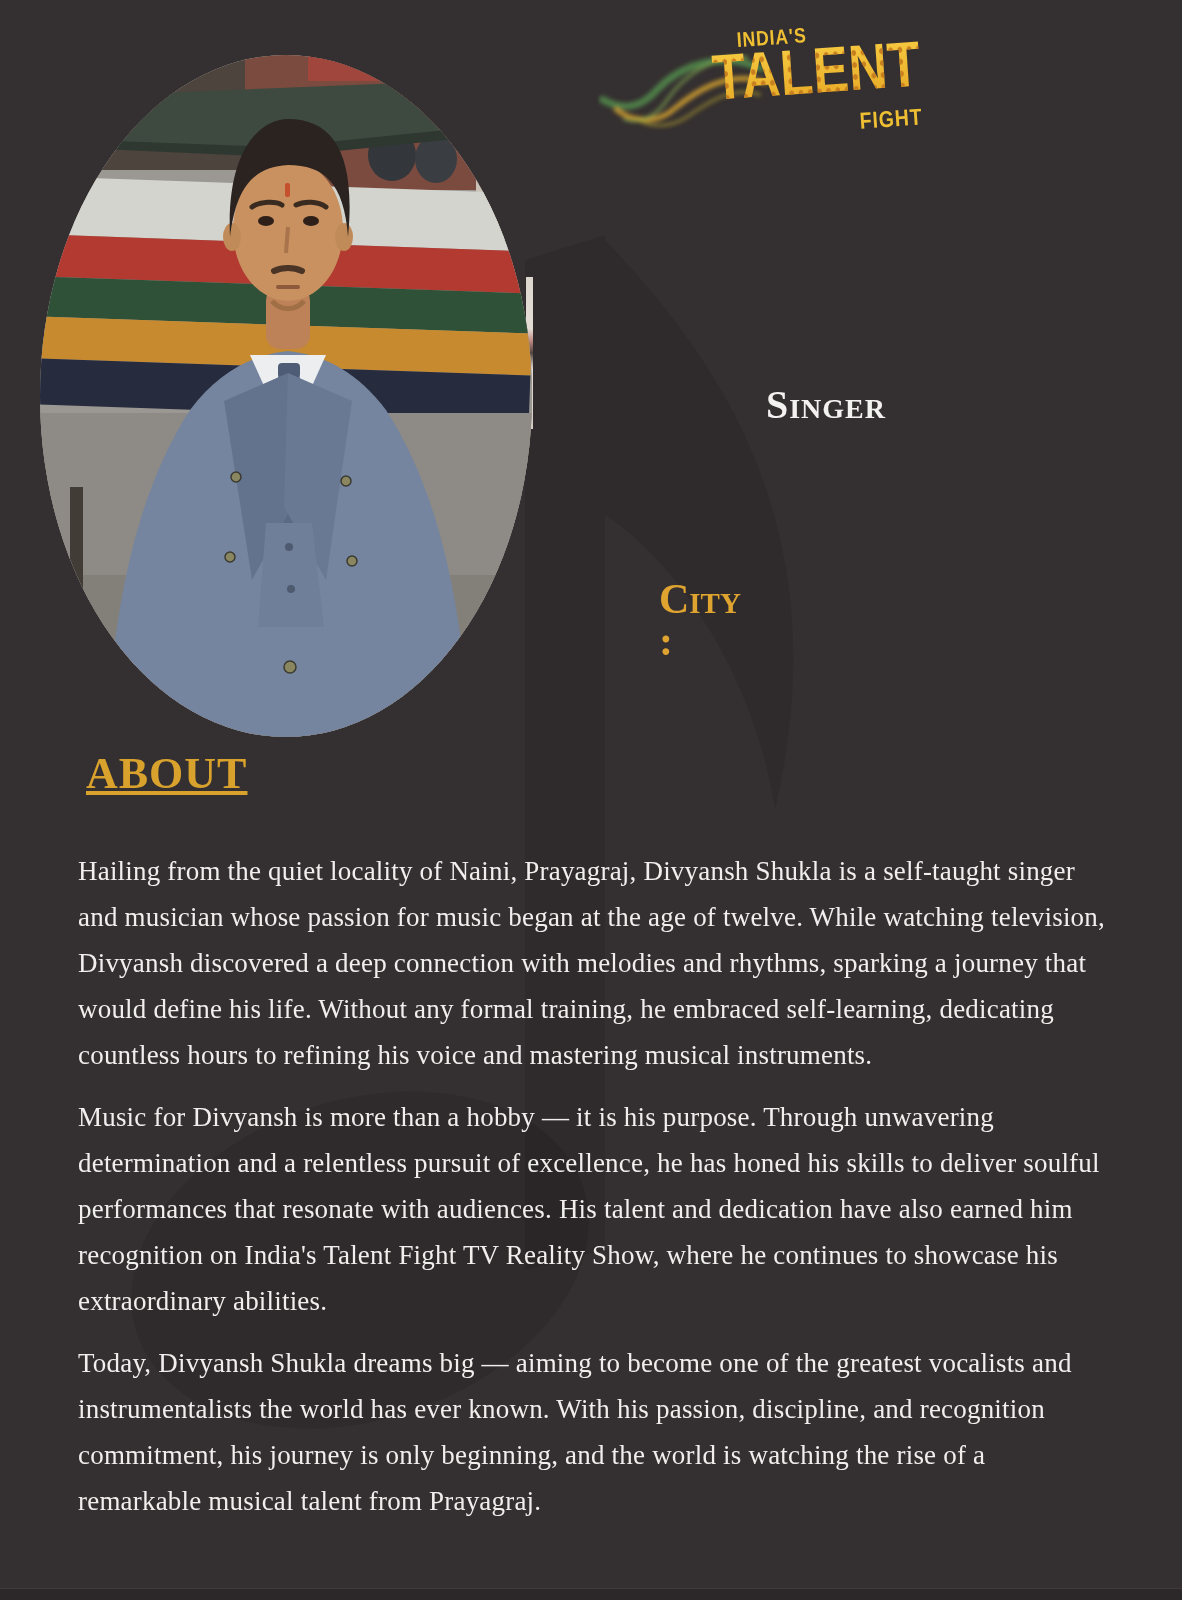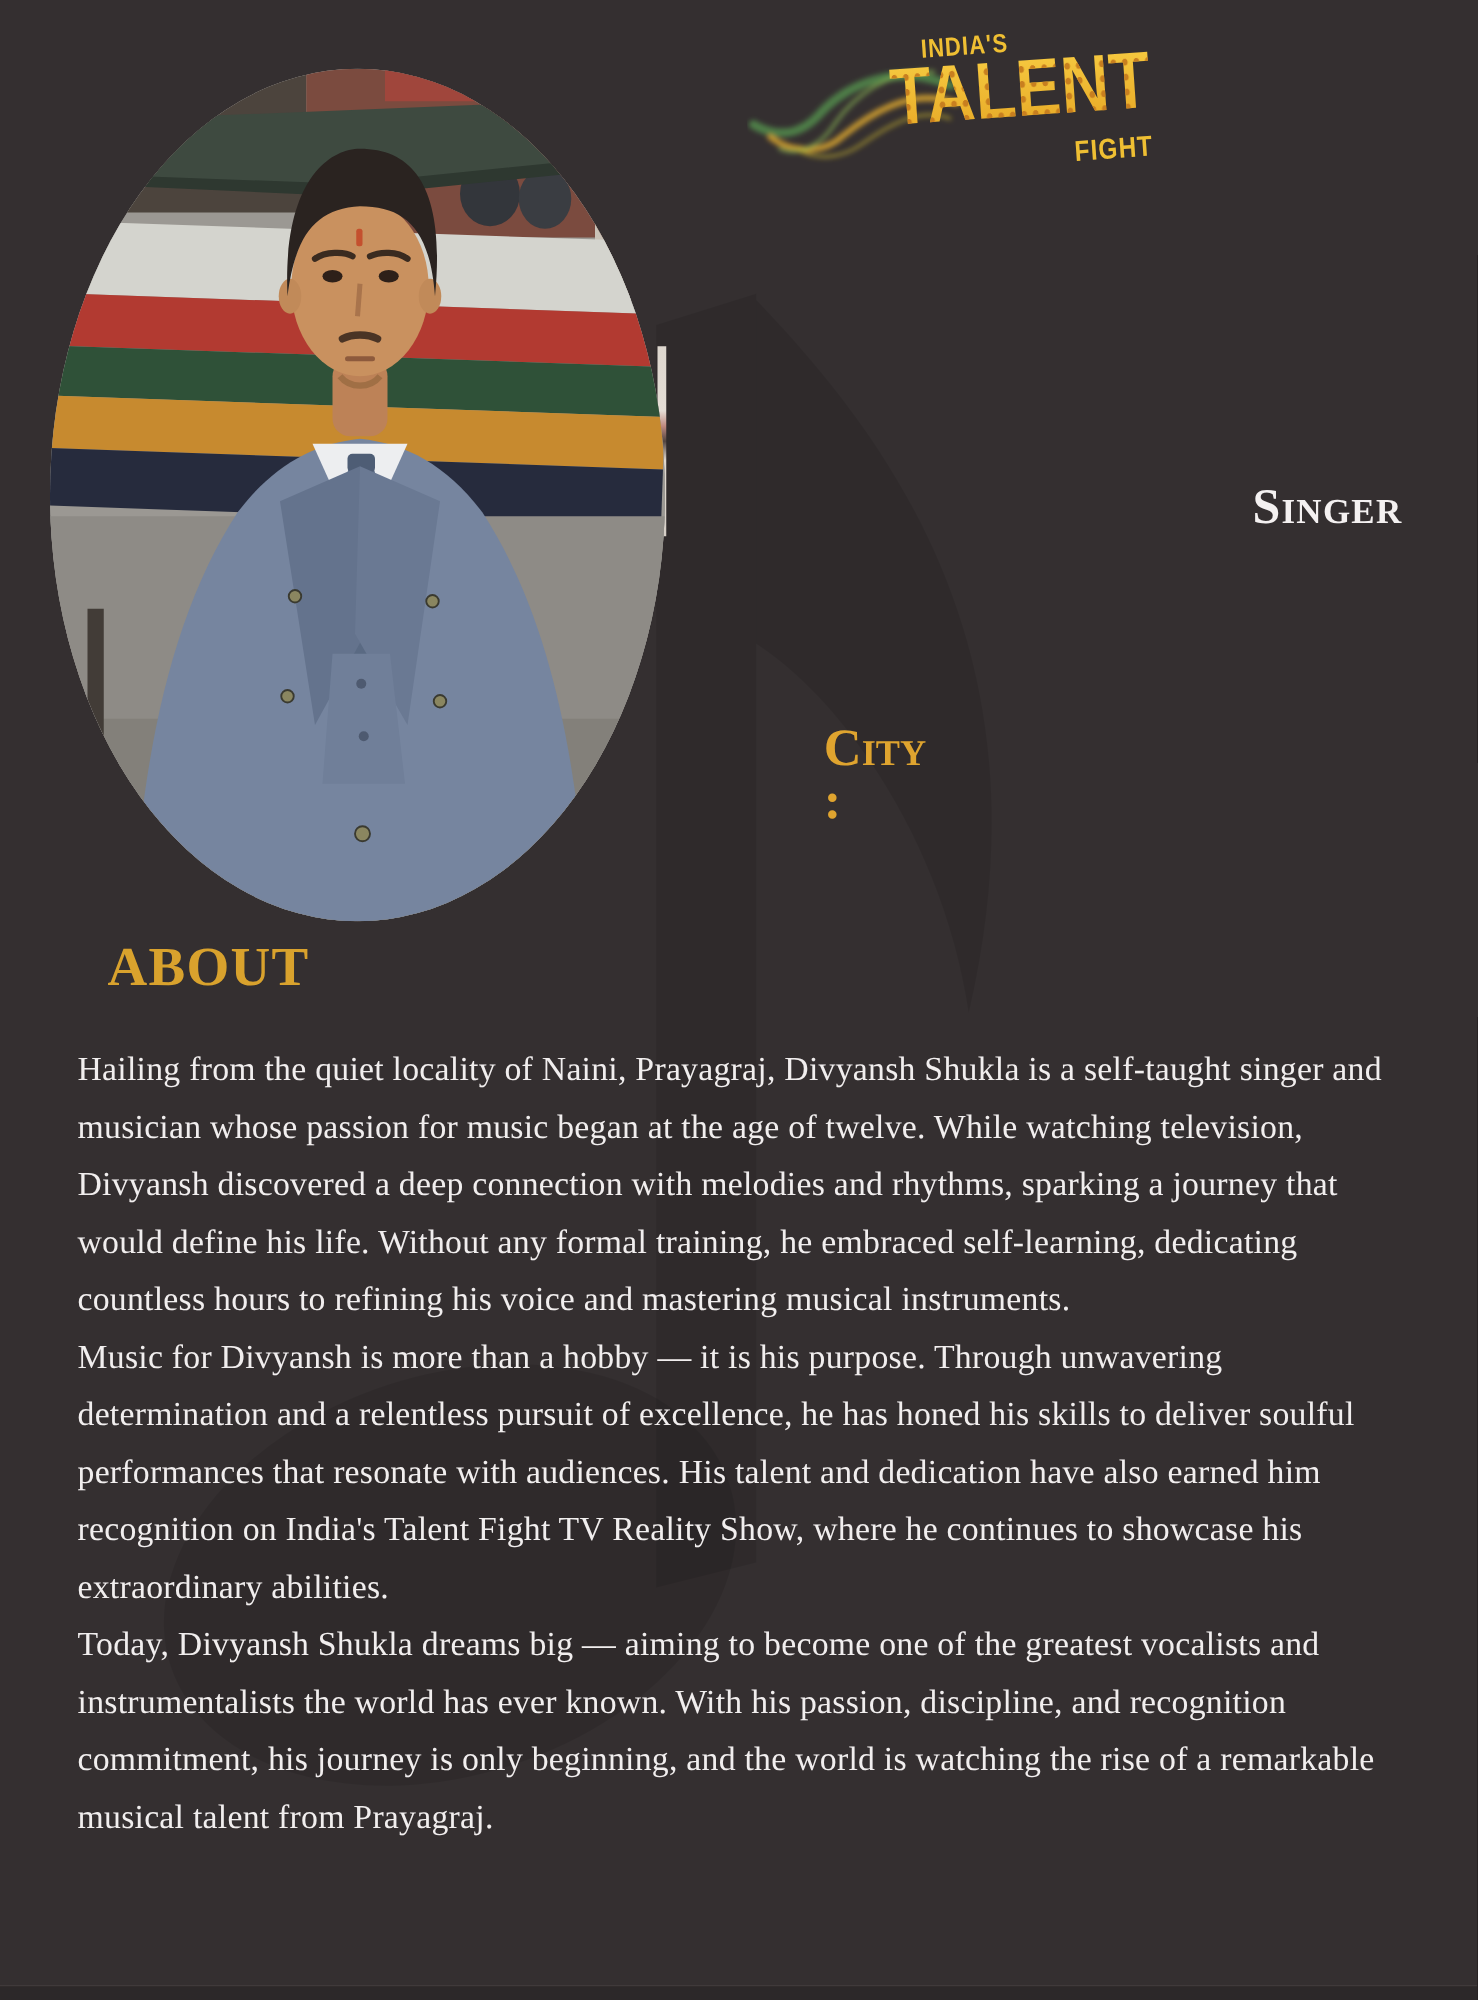--- a/index.html
+++ b/index.html
@@ -42,41 +42,41 @@
     font-family:"Liberation Sans",sans-serif;font-weight:700;font-size:23px;
     color:#EFBF33;letter-spacing:1px;transform:scaleX(.85);transform-origin:left top;white-space:nowrap;
   }
   
   .name{
     position:absolute;left:530px;top:318px;width:592px;text-align:center;
     font-weight:700;font-size:59px;line-height:1;color:#E7A43C;
     font-variant:small-caps;letter-spacing:1px;white-space:nowrap;
   }
   .role{
-    position:absolute;left:530px;top:385px;width:592px;text-align:right;
+    position:absolute;left:530px;top:385px;width:592px;text-align:center;
     font-weight:700;font-size:40px;line-height:1;color:#F4F1F1;
     font-variant:small-caps;letter-spacing:1px;
   }
   .city-line{
     position:absolute;left:643px;top:578px;display:flex;align-items:baseline;
     font-weight:700;font-size:42px;line-height:1;white-space:nowrap;flex-direction:column;
   }
   .city-label{color:#DFA42F;font-variant:small-caps;}
   .city-sep{color:#DFA42F;margin:0 14px 0 16px;}
   .city-value{color:#F4F1F1;letter-spacing:4px;}
   
   .about-heading{
     position:absolute;left:86px;top:748px;
-    font-weight:700;font-size:44px;color:#D9A22D;letter-spacing:1px;
+    font-weight:700;font-size:44px;color:#D9A22D;letter-spacing:1px;text-decoration:underline;
   }
   .about-body{
     position:absolute;left:62px;top:832px;width:1066px;
     font-size:27px;line-height:46px;color:#F1EEEE;letter-spacing:.2px;
   }
-  .about-body p{margin:0;}
+  .about-body p{margin:16px;}
   
   .footer-strip{
     position:absolute;left:0;bottom:0;width:100%;height:11px;
     background:#2C2829;border-top:1px solid #403A3B;
   }
 </style>
 </head>
 <body>
 
 <div class="page">

